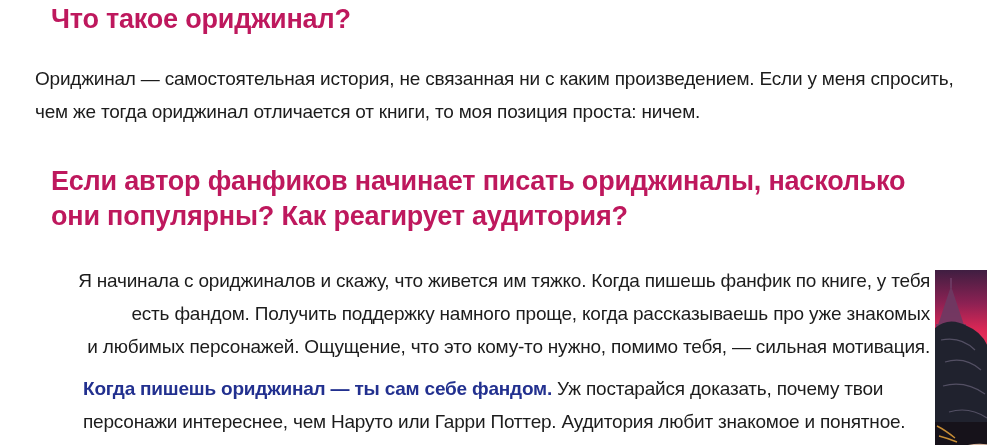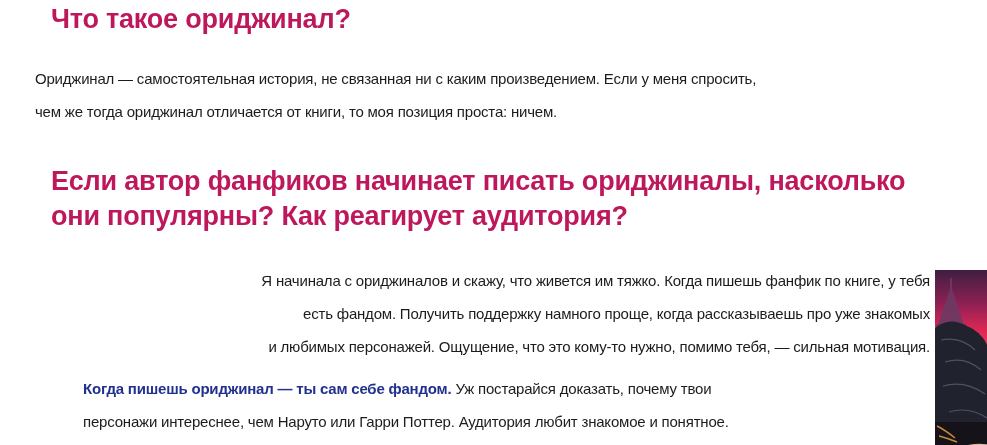--- a/index.html
+++ b/index.html
@@ -30,21 +30,21 @@
     white-space: pre-line;
     width: 950px;
   }
   #heading-1 { top: 2px; }
   #heading-2 { top: 164px; }
   p.body-paragraph {
     position: absolute;
     left: 35px;
     margin: 0;
     color: #1c1c1c;
-    font-size: 15px;
+    font-size: 19px;
     line-height: 33px;
     letter-spacing: -0.2px;
     white-space: pre-line;
     width: 920px;
   }
   #paragraph-1 { top: 62px; }
   #paragraph-2 { top: 264px; width: 895px; text-align: right; }
   #paragraph-3 { top: 372px; margin-left: 48px; }
   .lead-bold {
     color: #22308f;

